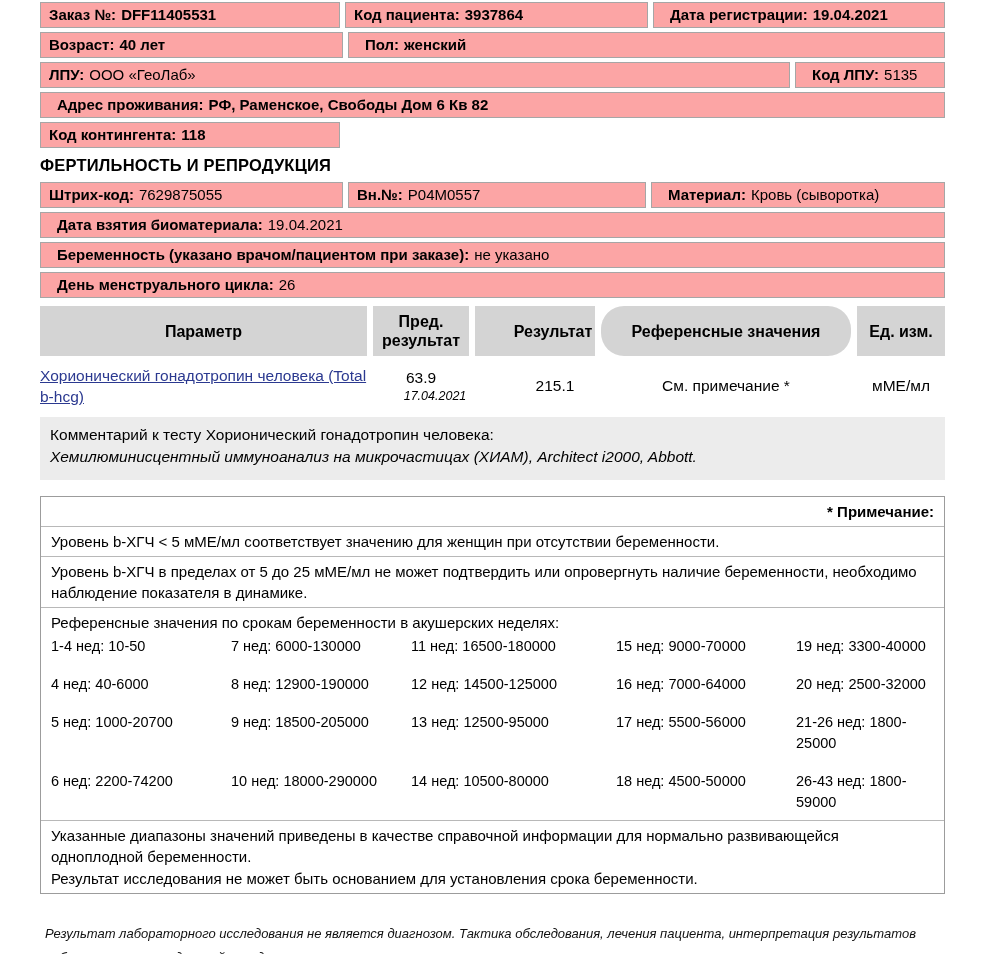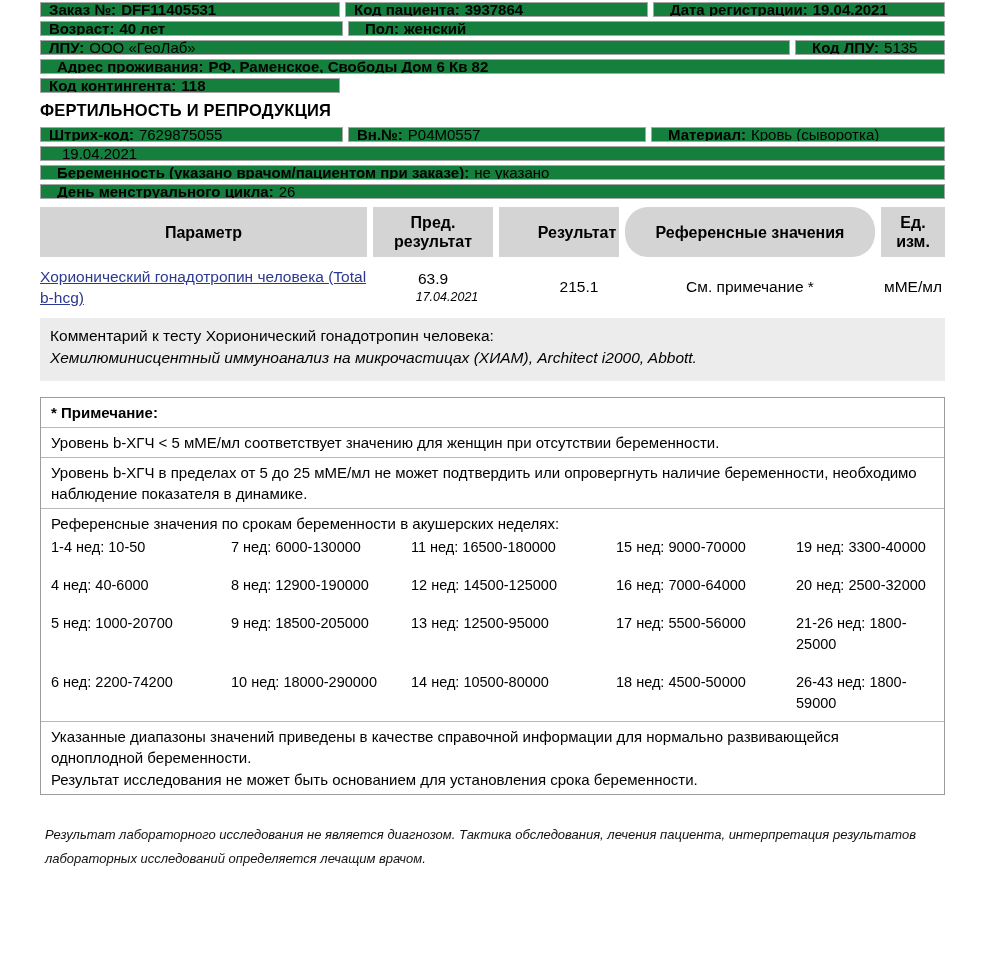--- a/index.html
+++ b/index.html
@@ -5,53 +5,53 @@
   * { margin:0; padding:0; box-sizing:border-box; }
   body { background:#fff; }
   .page {
     width:1000px; height:954px; background:#ffffff; overflow:hidden;
     font-family:"Liberation Sans", sans-serif; color:#000;
     padding:2px 55px 0 40px;
   }
   
   .irow { display:flex; gap:5px; margin-bottom:4px; }
   .ibox {
-    border:1px solid #a6a6a6; background:#15803d; height:15px;
+    border:1px solid #a6a6a6; background:#fca5a5; height:26px;
     padding:2px 8px; font-size:15px; line-height:20px;
     display:flex; align-items:center; white-space:nowrap; overflow:hidden;
   }
   .lb { font-weight:bold; }
   .vl { margin-left:5px; }
   .allb .vl { font-weight:bold; }
   .w-300 { width:300px; } .w-303 { width:303px;text-align:right; } .w-298 { width:298px; }
   .w-750 { width:750px; } .grow { flex:1;padding-left:16px; }
   
   .sec-title { font-size:16.5px; font-weight:bold; margin:8px 0 7px 0; letter-spacing:0.2px; }
   
   .rt { margin-top:8px; }
   .rt-head { display:flex; gap:6px; }
   .hcell {
     background:#d4d4d4; height:50px; font-weight:bold; font-size:16px;
     display:flex; align-items:center; justify-content:center; text-align:center;
     line-height:19px; padding:0 4px;
   }
-  .c-param { width:327px; } .c-prev { width:120px; } .c-res { width:120px;padding-left:40px; }
+  .c-param { width:327px; } .c-prev { width:96px; } .c-res { width:120px;padding-left:40px; }
   .c-ref { width:250px;border-radius:23px; } .c-unit { flex:1; }
   .rt-row { display:flex; gap:6px; padding:9px 0 10px 0; background:#fff; }
   .cell { display:flex; flex-direction:column; align-items:center; justify-content:center; font-size:15.5px; }
   .cell.left { align-items:flex-start; justify-content:flex-start; }
   .test-link { color:#2b3990; text-decoration:underline; font-size:15.5px; line-height:21px; cursor:pointer; }
   .prev-date { font-style:italic; font-size:12.5px; margin-top:2px;margin-left:28px; }
   .comment { background:#ececec; padding:7px 10px 12px 10px; font-size:15.5px; line-height:22px; }
   .comment .method { font-style:italic; }
   
   .notes { border:1px solid #9c9c9c; margin-top:16px; }
   .nrow { padding:4px 10px; font-size:15px; line-height:21px; border-top:1px solid #b8b8b8; }
   .nrow:first-child { border-top:none; }
-  .nrow.title { font-weight:bold; }
+  .nrow.title { font-weight:bold;text-align:right; }
   .week-block { padding-bottom:7px; }
   .week-grid {
     display:grid; grid-template-columns:180px 180px 205px 180px 1fr;
     row-gap:17px; font-size:14.5px; margin-top:3px;
   }
   .final-block p + p { margin-top:1px; }
   
   .footer {
     margin:28px 0 0 5px; width:880px; font-style:italic;
     font-size:13px; line-height:24px; color:#111;
@@ -125,20 +125,21 @@
       <span class="vl">P04M0557</span>
     </div>
     <div class="ibox grow">
       <span class="lb">Материал:</span>
       <span class="vl">Кровь (сыворотка)</span>
     </div>
   </div>
 
   <div class="irow">
     <div class="ibox grow">
+      <span class="lb">Дата взятия биоматериала:</span>
       <span class="vl">19.04.2021</span>
     </div>
   </div>
 
   <div class="irow">
     <div class="ibox grow">
       <span class="lb">Беременность (указано врачом/пациентом при заказе):</span>
       <span class="vl">не указано</span>
     </div>
   </div>

